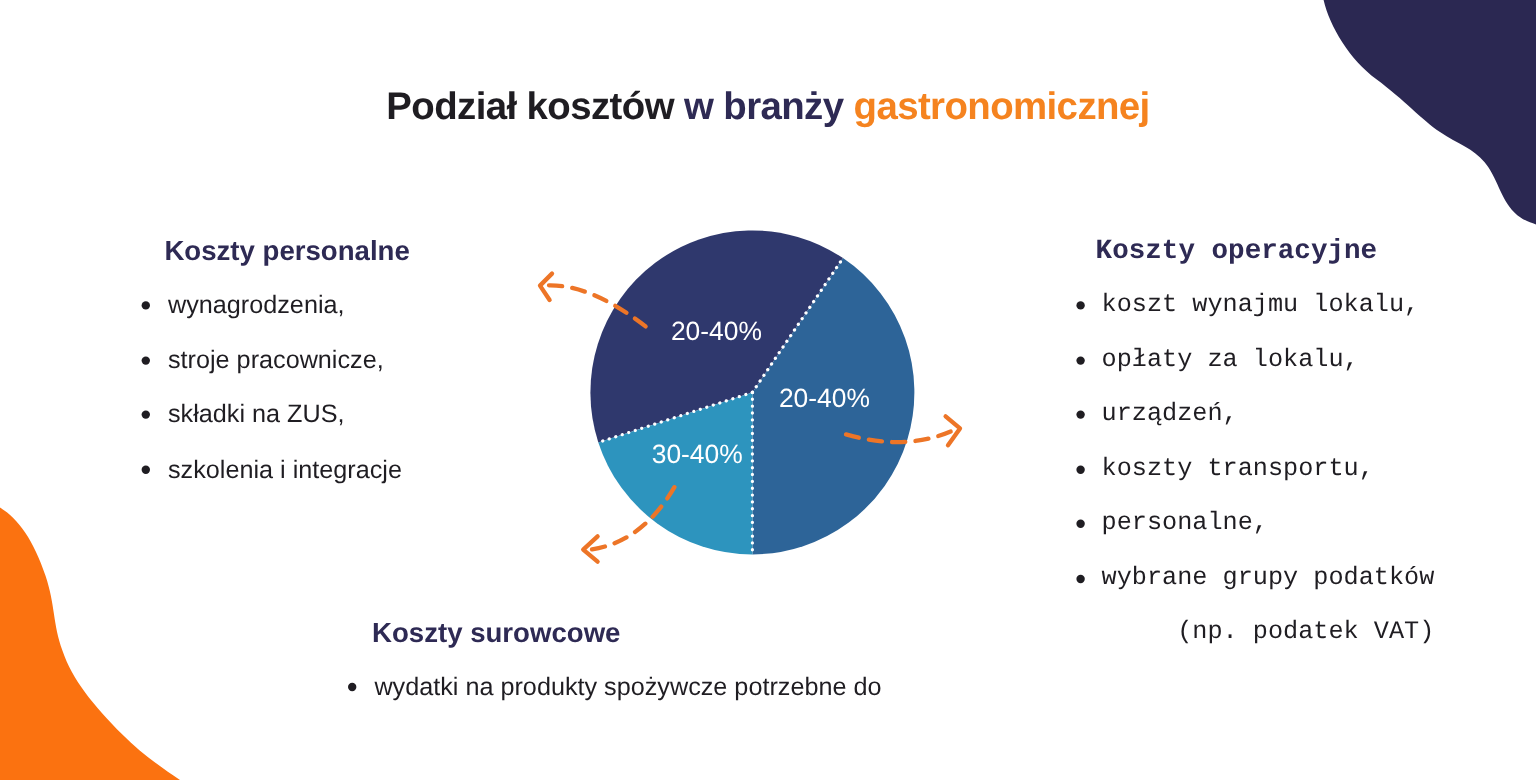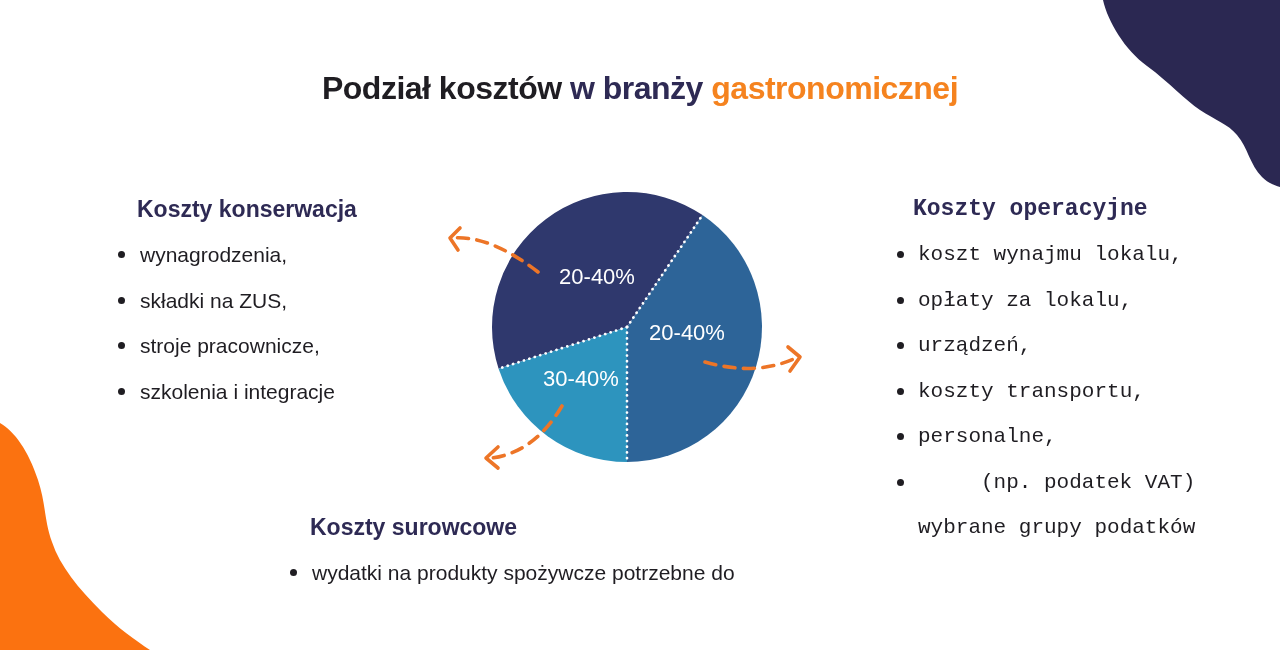--- a/index.html
+++ b/index.html
@@ -82,38 +82,38 @@
            C118,208 135,220 150,230 L0,230 Z" style="fill:var(--blob-orange)"></path>
 </svg>
 
 <div class="title">
   <span class="t1">Podział kosztów</span>
   <span class="t2">w branży</span>
   <span class="t3">gastronomicznej</span>
 </div>
 
 <div class="section" id="sec-personalne">
-  <div class="heading">Koszty konserwacja</div>
+  <div class="heading">Koszty personalne</div>
   <div class="list">
       <div class="item">
         <span class="dot"></span>
         <span class="lines">
           <span>wynagrodzenia,</span>
         </span>
       </div>
       <div class="item">
         <span class="dot"></span>
         <span class="lines">
+          <span>stroje pracownicze,</span>
+        </span>
+      </div>
+      <div class="item">
+        <span class="dot"></span>
+        <span class="lines">
           <span>składki na ZUS,</span>
-        </span>
-      </div>
-      <div class="item">
-        <span class="dot"></span>
-        <span class="lines">
-          <span>stroje pracownicze,</span>
         </span>
       </div>
       <div class="item">
         <span class="dot"></span>
         <span class="lines">
           <span>szkolenia i integracje</span>
         </span>
       </div>
     </div>
 </div>
@@ -147,22 +147,22 @@
       </div>
       <div class="item">
         <span class="dot"></span>
         <span class="lines">
           <span>personalne,</span>
         </span>
       </div>
       <div class="item">
         <span class="dot"></span>
         <span class="lines">
+          <span>wybrane grupy podatków</span>
           <span>(np. podatek VAT)</span>
-          <span>wybrane grupy podatków</span>
         </span>
       </div>
     </div>
 </div>
 
 <div class="section" id="sec-surowcowe">
   <div class="heading">Koszty surowcowe</div>
   <div class="list">
       <div class="item">
         <span class="dot"></span>

